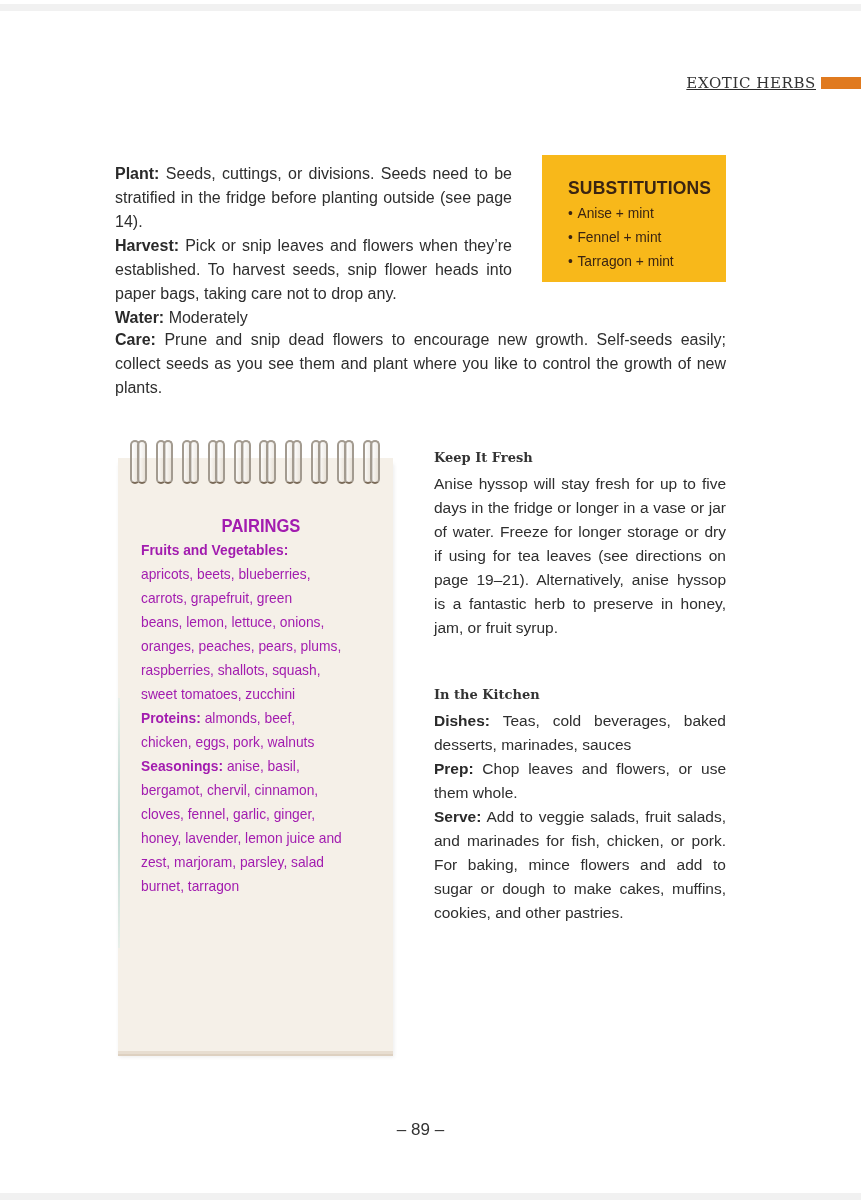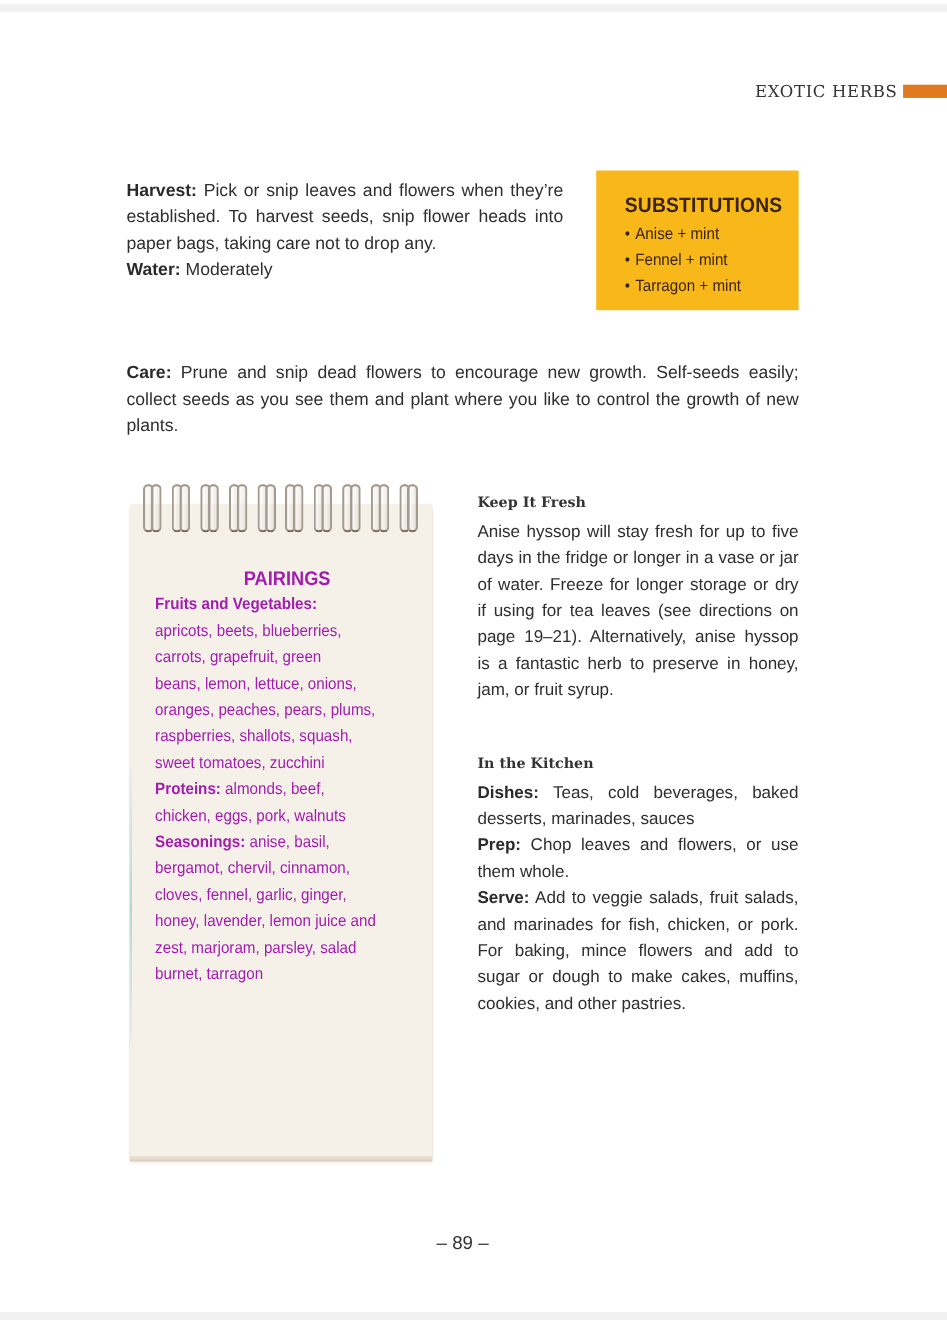--- a/index.html
+++ b/index.html
@@ -7,21 +7,21 @@
       width:861px; height:1200px; position:relative; overflow:hidden;
       background:#ffffff;
       font-family:"Liberation Sans", "DejaVu Sans", sans-serif;
       color:#2b2b2b;
     }
     .top-strip { position:absolute; left:0; top:4px; width:861px; height:7px; background:#f1f1f1; }
     .bottom-strip { position:absolute; left:0; top:1193px; width:861px; height:7px; background:#f1f1f1; }
 
     .running-head {
       position:absolute; right:0; top:73px; height:20px;
-      display:flex; align-items:center;
+      display:flex; align-items:center;text-decoration:underline;
     }
     .running-head .label {
       font-family:"DejaVu Serif", "Liberation Serif", serif;
       font-size:15px; letter-spacing:0.6px; color:#333;
       margin-right:5px;
     }
     .running-head .bar { width:40px; height:12px; background:#e07a1f; }
 
     .body-text { font-size:16px; line-height:24px; color:#2e2e2e; }
     .body-text b { font-weight:bold; color:#2a2a2a; }
@@ -112,20 +112,21 @@
 <body>
 
 <div class="top-strip"></div>
 
 <div class="running-head">
   <span class="label">EXOTIC HERBS</span>
   <span class="bar"></span>
 </div>
 
 <div class="growing body-text">
+  <p class="para"><b>Plant:</b><span> Seeds, cuttings, or divisions. Seeds need to be stratified in the fridge before planting outside (see page 14).</span></p>
   <p class="para"><b>Harvest:</b><span> Pick or snip leaves and flowers when they’re established. To harvest seeds, snip flower heads into paper bags, taking care not to drop any.</span></p>
   <p class="para"><b>Water:</b><span> Moderately</span></p>
 </div>
 
 <div class="care body-text">
   <p class="para"><b>Care:</b><span> Prune and snip dead flowers to encourage new growth. Self-seeds easily; collect seeds as you see them and plant where you like to control the growth of new plants.</span></p>
 </div>
 
 <div class="subs-box">
   <p class="title">SUBSTITUTIONS</p>

